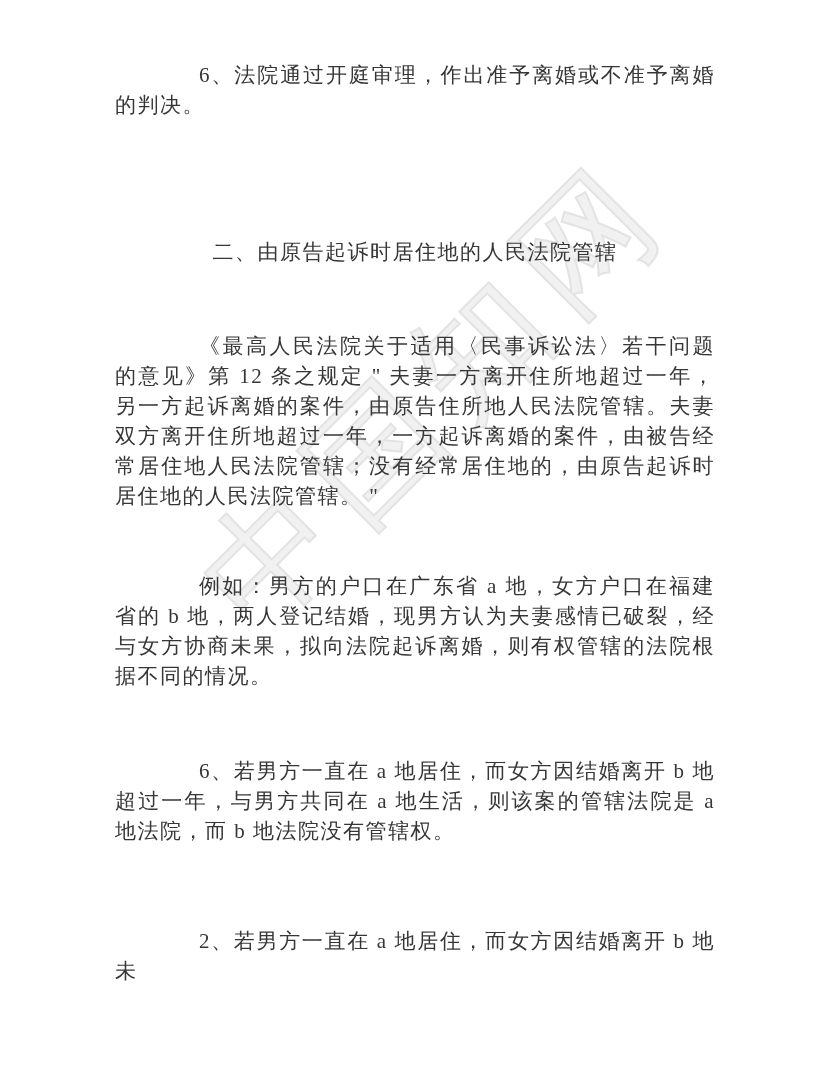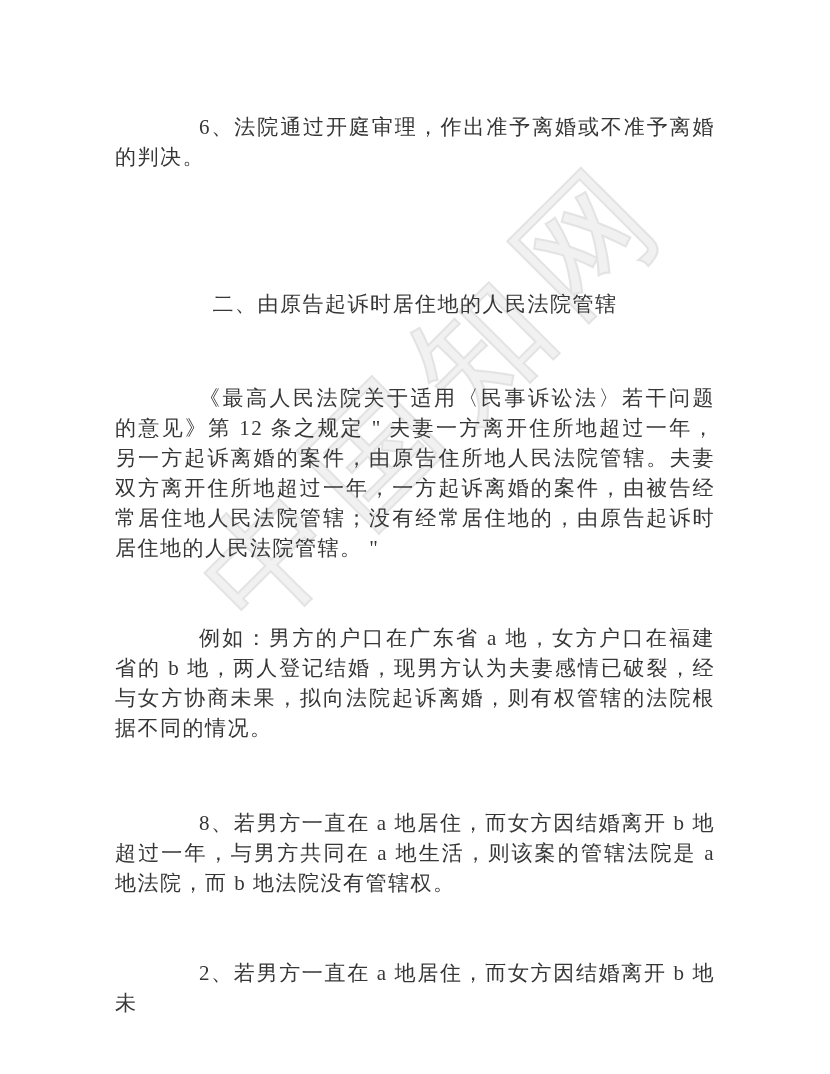--- a/index.html
+++ b/index.html
@@ -32,54 +32,54 @@
     -webkit-text-stroke: 2px #e3e3e3;
     user-select: none;
     pointer-events: none;
     z-index: 0;
   }
   .content {
     position: absolute;
     left: 115px;
     top: 0;
     width: 600px;
-    padding-top: 112px;
+    padding-top: 60px;
     font-size: 21px;
     line-height: 30px;
     letter-spacing: 1.5px;
     color: #363636;
     text-align: justify;
     z-index: 1;
   }
   .para {
     margin: 0;
     text-indent: 84px;
   }
   .heading {
     text-align: center;
     text-indent: 0;
     margin-top: 117px;
   }
   .p2 { margin-top: 64px; }
   .p3 { margin-top: 60px; }
   .p4 { margin-top: 65px; }
-  .p5 { margin-top: 60px; }
+  .p5 { margin-top: 80px; }
 </style>
 </head>
 <body>
 
 <div class="page">
   <div class="watermark">中国知网</div>
 
   <div class="content">
     <p class="para p1">6、法院通过开庭审理，作出准予离婚或不准予离婚的判决。</p>
 
     <p class="para heading">二、由原告起诉时居住地的人民法院管辖</p>
 
     <p class="para p2">《最高人民法院关于适用〈民事诉讼法〉若干问题的意见》第 12 条之规定 " 夫妻一方离开住所地超过一年，另一方起诉离婚的案件，由原告住所地人民法院管辖。夫妻双方离开住所地超过一年，一方起诉离婚的案件，由被告经常居住地人民法院管辖；没有经常居住地的，由原告起诉时居住地的人民法院管辖。 "</p>
 
     <p class="para p3">例如：男方的户口在广东省 a 地，女方户口在福建省的 b 地，两人登记结婚，现男方认为夫妻感情已破裂，经与女方协商未果，拟向法院起诉离婚，则有权管辖的法院根据不同的情况。</p>
 
-    <p class="para p4">8、若男方一直在 a 地居住，而女方因结婚离开 b 地超过一年，与男方共同在 a 地生活，则该案的管辖法院是 a 地法院，而 b 地法院没有管辖权。</p>
+    <p class="para p4">6、若男方一直在 a 地居住，而女方因结婚离开 b 地超过一年，与男方共同在 a 地生活，则该案的管辖法院是 a 地法院，而 b 地法院没有管辖权。</p>
 
     <p class="para p5">2、若男方一直在 a 地居住，而女方因结婚离开 b 地未</p>
   </div>
 </div>
 
 </body></html>

